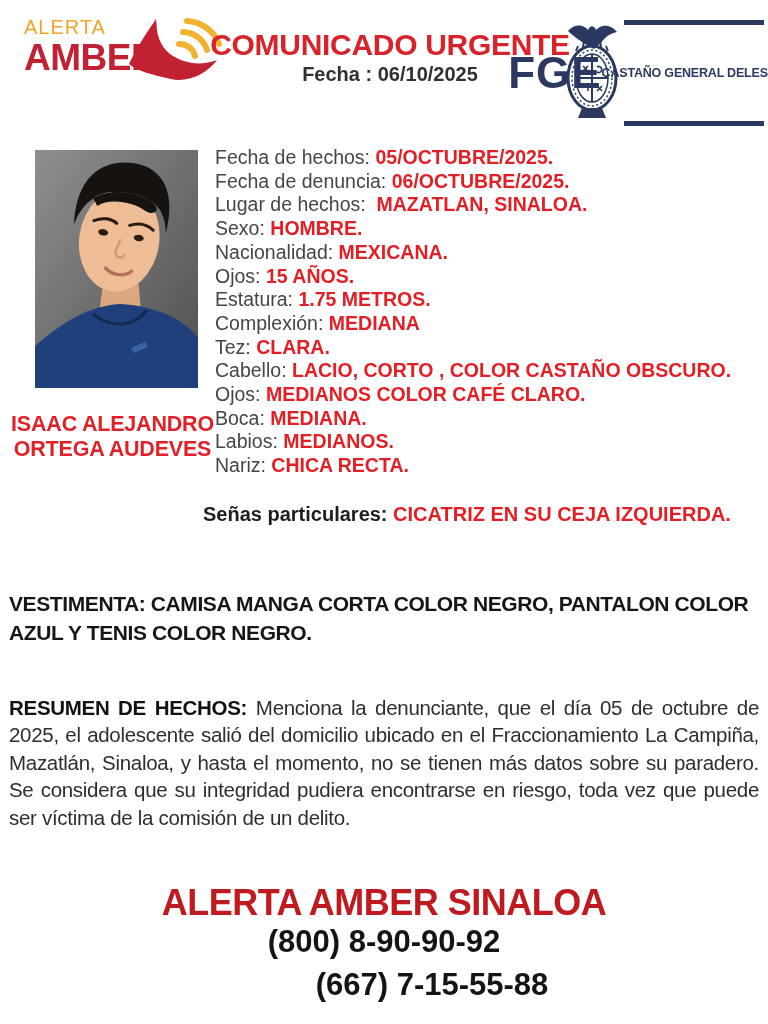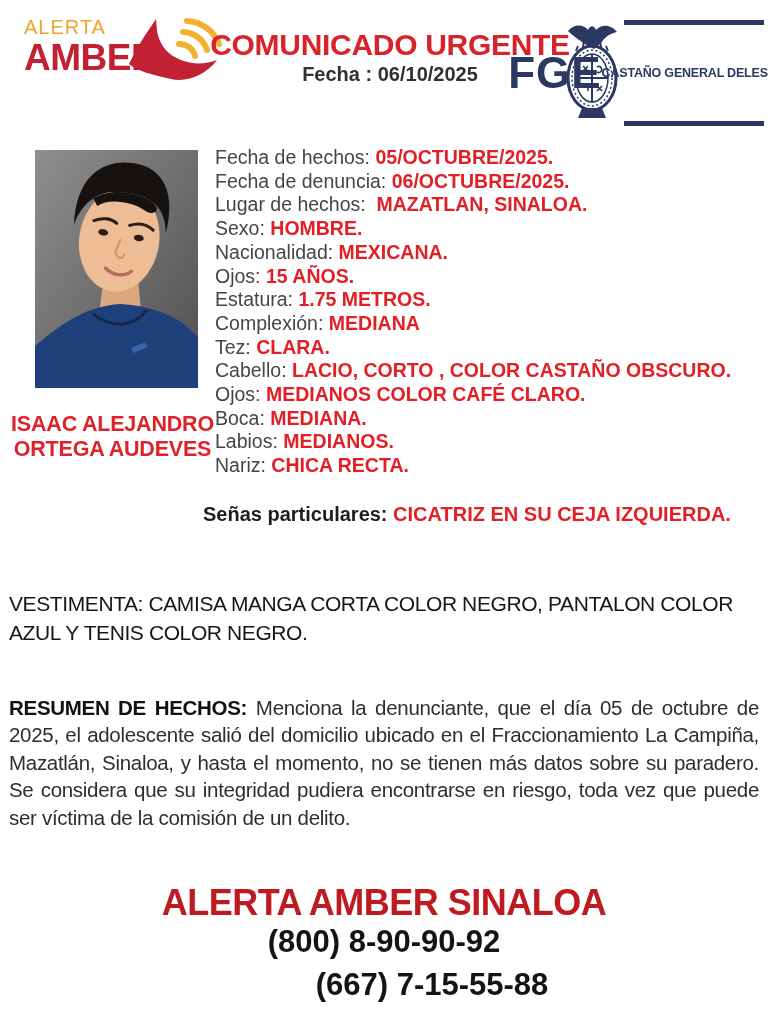--- a/index.html
+++ b/index.html
@@ -33,21 +33,21 @@
   
   .details{position:absolute;left:215px;top:146px;width:550px;}
   .drow{font-size:19.5px;line-height:23.7px;white-space:nowrap;}
   .dl{color:#454545;}
   .dv{color:#e31e25;font-weight:700;}
   
   .senas{position:absolute;left:203px;top:503px;width:565px;font-size:20px;white-space:nowrap;}
   .sl{color:#1d1d1d;font-weight:700;}
   .sv{color:#e31e25;font-weight:700;}
   
-  .vest{position:absolute;left:9px;top:589px;width:745px;font-size:21px;font-weight:400;
+  .vest{position:absolute;left:9px;top:589px;width:745px;font-size:21px;font-weight:700;
     color:#161616;line-height:29px;letter-spacing:-0.4px;}
   .resumen{position:absolute;left:9px;top:694px;width:750px;font-size:20.5px;line-height:27.4px;
     color:#2e2e2e;text-align:justify;letter-spacing:-0.3px;}
   .rl{font-weight:700;color:#111111;}
   
   .ftitle{position:absolute;left:0;top:882px;width:768px;text-align:center;
     font-size:36px;font-weight:800;color:#bf1a20;letter-spacing:-0.5px;}
   .phone{position:absolute;left:0;width:768px;text-align:center;font-size:31px;font-weight:700;color:#141414;}
   .p1{top:924px;}
   .p2{top:967px;padding-left:48px;}

